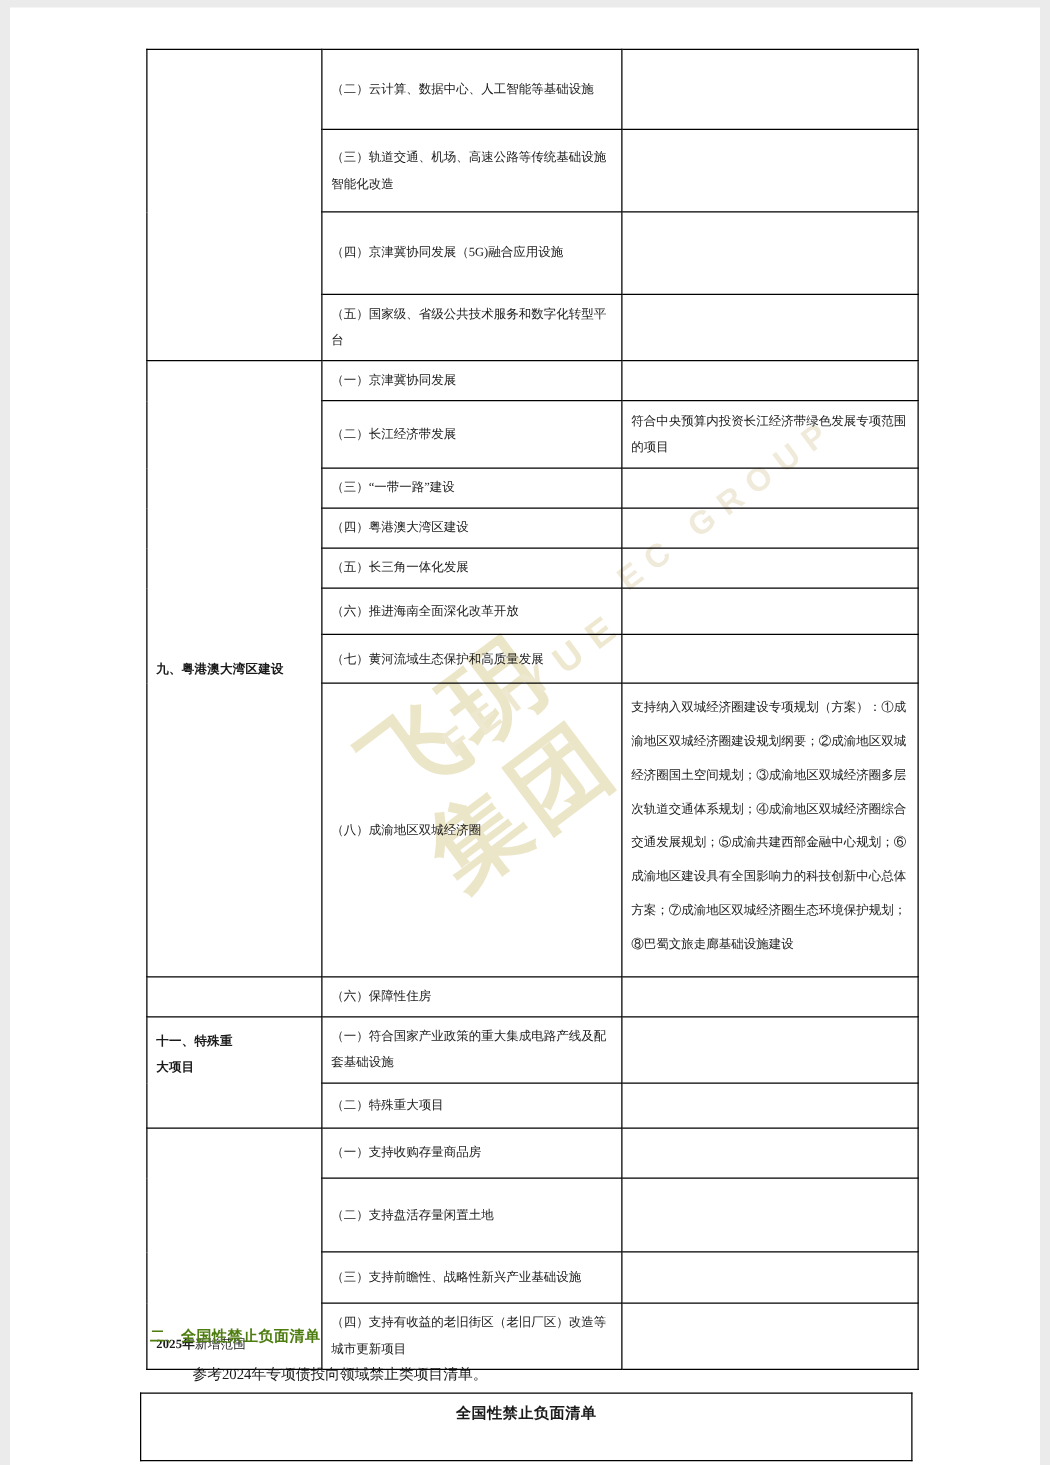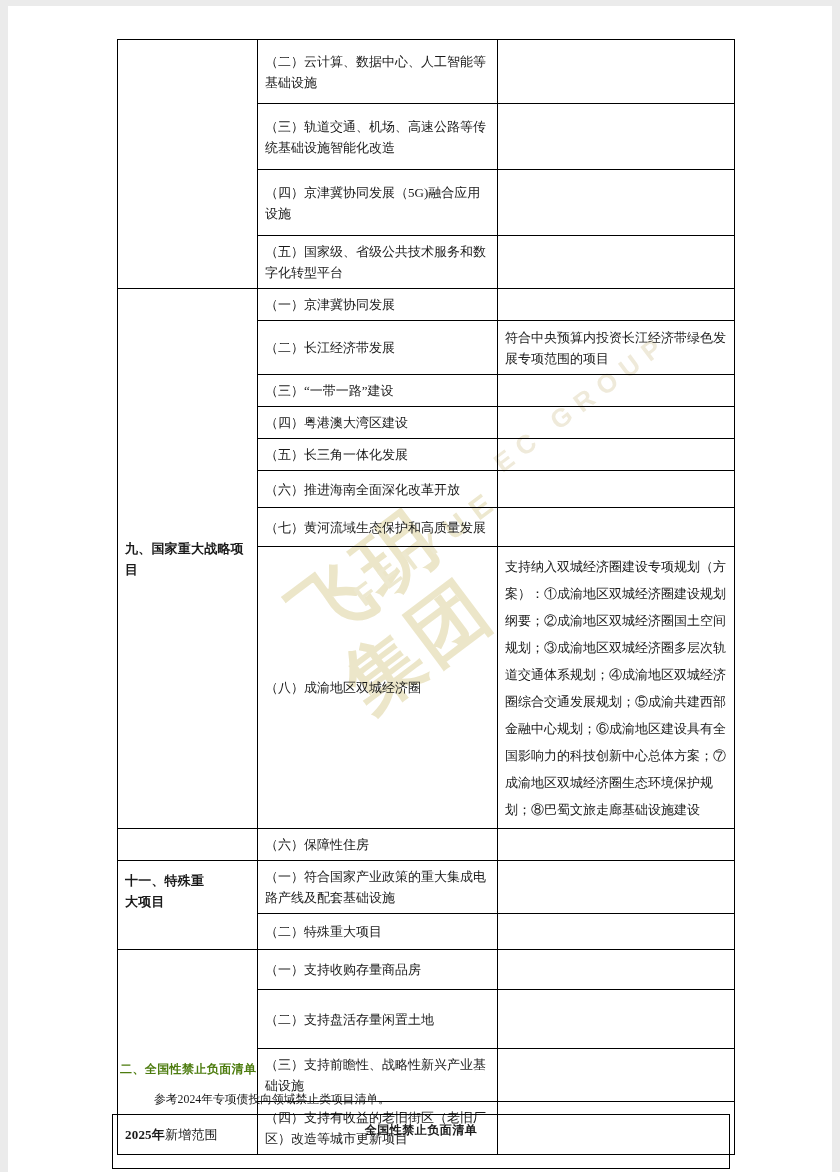--- a/index.html
+++ b/index.html
@@ -84,21 +84,21 @@
     left: 109px; top: 33px;
     width: 617px;
   }
   .doc-table td {
     border: 1.3px solid #000000;
     padding: 5px 7px 5px 7px;
     vertical-align: middle;
     line-height: 21px;
     color: #1a1a1a;
     font-family: "Liberation Serif", "DejaVu Serif", serif;
-    font-size: 13px;
+    font-size: 10px;
     word-break: break-all;
   }
   .cat-cell {
     font-family: "Liberation Sans", "DejaVu Sans", sans-serif;
     font-weight: 700;
     font-size: 11.8px;
     line-height: 22px;
     letter-spacing: 0.2px;
     padding-left: 8px;
     vertical-align: middle;
@@ -184,21 +184,21 @@
       <tr>
         <td class="mid-cell" style="height:66px">（四）京津冀协同发展（5G)融合应用设施</td>
         <td class="note-cell"></td>
       </tr>
       <tr>
         <td class="mid-cell" style="height:40px">（五）国家级、省级公共技术服务和数字化转型平台</td>
         <td class="note-cell"></td>
       </tr>
 
       <tr>
-        <td class="cat-cell" rowspan="8">九、国家重大战略项目</td>
+        <td class="cat-cell" rowspan="8">九、粤港澳大湾区建设</td>
         <td class="mid-cell" style="height:31px">（一）京津冀协同发展</td>
         <td class="note-cell"></td>
       </tr>
       <tr>
         <td class="mid-cell" style="height:45px">（二）长江经济带发展</td>
         <td class="note-cell">符合中央预算内投资长江经济带绿色发展专项范围的项目</td>
       </tr>
       <tr>
         <td class="mid-cell" style="height:25px">（三）“一带一路”建设</td>
         <td class="note-cell"></td>

